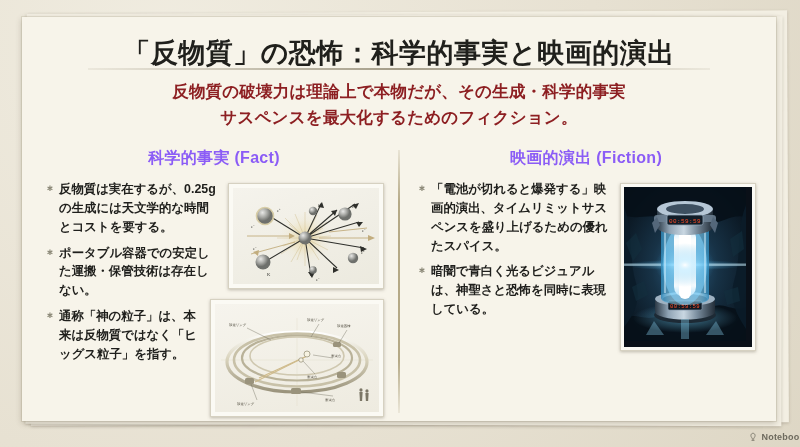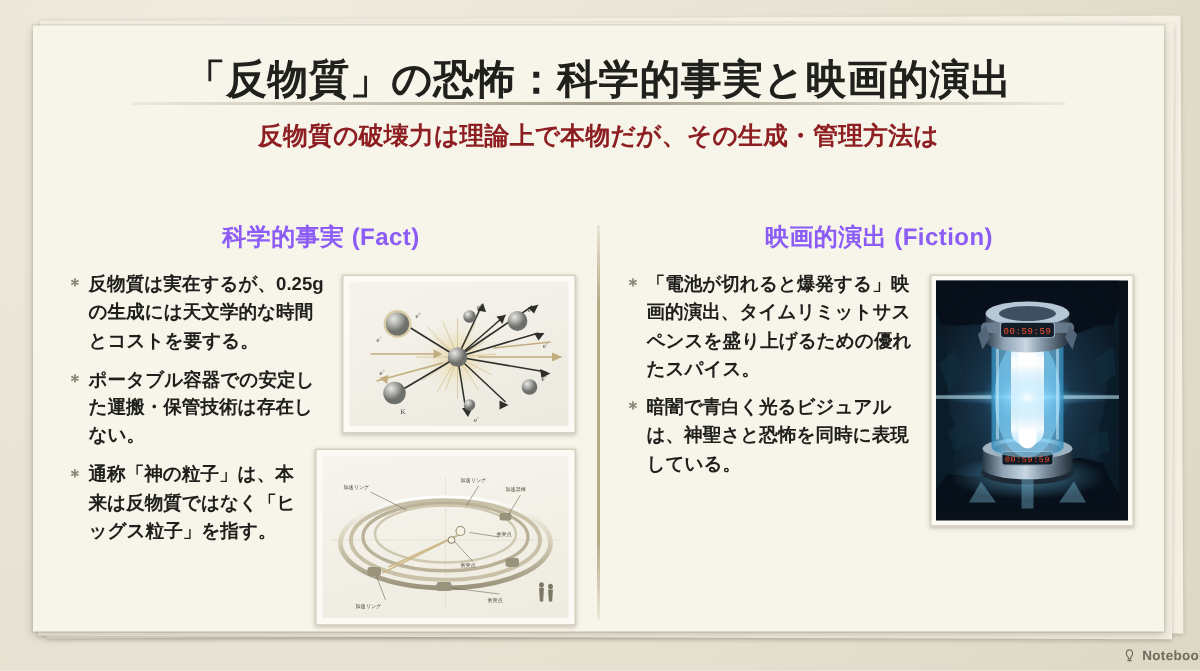--- a/index.html
+++ b/index.html
@@ -109,21 +109,22 @@
 
   <div class="paper-back b1"></div>
   <div class="paper-back b2"></div>
 
   <div class="card">
 
     <div class="title">「反物質」の恐怖：科学的事実と映画的演出</div>
     <div class="title-rule"></div>
 
     <div class="subtitle">
-      <span>反物質の破壊力は理論上で本物だが、その生成・管理方法は</span>
+      <span>反物質の破壊力は理論上で本物だが、その生成・科学的事実</span>
+      <span>サスペンスを最大化するためのフィクション。</span>
     </div>
 
     <div class="vrule"></div>
 
     <div class="col left">
       <div class="col-head">科学的事実 (Fact)</div>
       <div class="col-body">
 
         <div class="fig fig-annihilation">
           <div class="inner">

